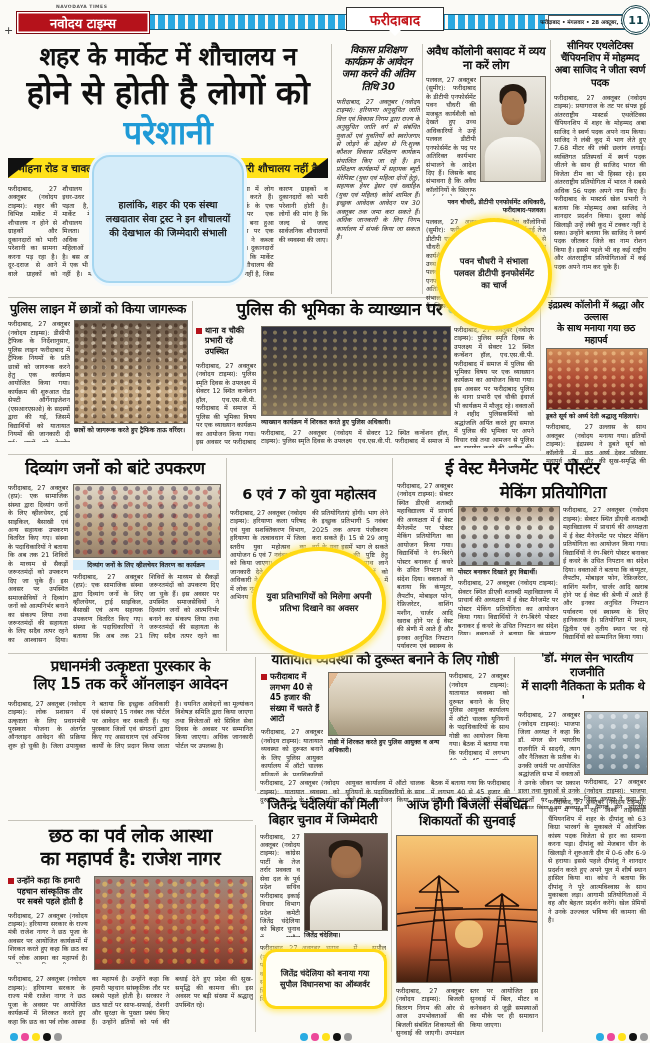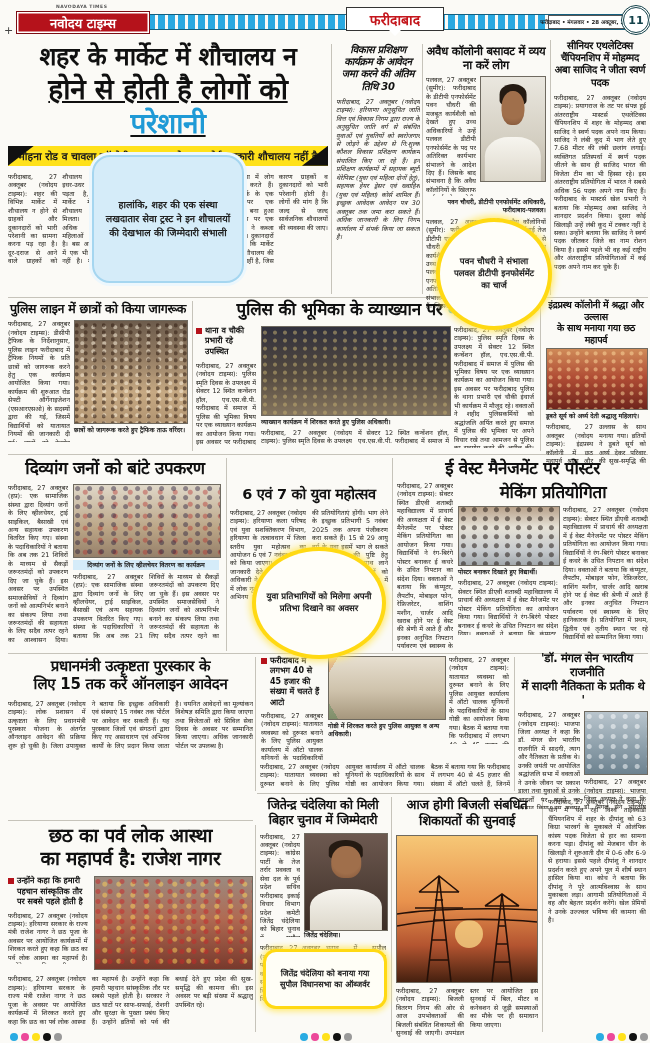--- a/index.html
+++ b/index.html
@@ -127,21 +127,21 @@
   <div class="vline" style="left:226px;top:458px;height:193px;"></div>
   <div class="vline" style="left:392px;top:458px;height:193px;"></div>
   <div class="vline" style="left:255px;top:657px;height:134px;"></div>
   <div class="vline" style="left:514px;top:657px;height:134px;"></div>
   <div class="vline" style="left:255px;top:825px;height:207px;"></div>
   <div class="vline" style="left:391px;top:797px;height:235px;"></div>
   <div class="vline" style="left:542px;top:797px;height:235px;"></div>
 
   <div class="abs" style="left:8px;top:42px;width:320px;height:253px;">
     <div class="hl" style="font-size:25px;">शहर के मार्केट में शौचालय न</div>
-    <div class="hl" style="font-size:28px;text-decoration:underline;">
+    <div class="hl" style="font-size:33px;">
       <span>होने से होती है लोगों को</span>
       <span class="accent">परेशानी</span>
     </div>
     <div class="substrip" style="margin-top:5px;">
       <span class="tri l"></span>
       <span>मोहना रोड व चावला कॉलोनी 100 फुट रोड पर कोई सरकारी शौचालय नहीं है</span>
       <span class="tri r"></span>
     </div>
     <div class="body-txt cols6" style="margin-top:7px;height:142px;position:relative;">फरीदाबाद, 27 अक्तूबर (नवोदय टाइम्स): शहर की विभिन्न मार्केट में शौचालय न होने से ग्राहकों और दुकानदारों को भारी परेशानी का सामना करना पड़ रहा है। दूर-दराज से आने वाले ग्राहकों को शौचालय के लिए इधर-उधर भटकना पड़ता है, लेकिन मार्केट में उन्हें शौचालय नहीं मिलता। सबसे अधिक परेशानी महिलाओं को होती है। बस अड्डा मार्केट में एक भी शौचालय नहीं है। मार्केट में खरीदारी के लिए पहुंचने वाले लोग शौचालय ढूंढते रहते हैं। करीब दो साल पहले लोक निर्माण विभाग के रेस्ट हाउस के पास एक निजी कंपनी द्वारा चार शौचालय बनवाए गए, लेकिन कुछ महीने बाद ही कंपनी ने उनके रखरखाव से इंकार कर दिया। मोहना रोड व चावला कॉलोनी 100 फुट रोड पर कोई सरकारी शौचालय नहीं है। सेक्टर-7 की हुडा मार्केट में आठ शौचालय बने हुए हैं, लेकिन बंद पड़े हैं, जबकि यहां हजारों की संख्या में लोग खरीदारी करते हैं। सिंह पार्क के एक कोने पर एक शौचालय बना हुआ था, जिस पर एक दुकानदार ने कब्जा कर लिया। दुकानदारों ने बताया कि मार्केट में कहीं शौचालय की व्यवस्था नहीं है, जिस कारण ग्राहकों व दुकानदारों को भारी परेशानी होती है। लोगों की मांग है कि जल्द से जल्द सार्वजनिक शौचालयों की व्यवस्था की जाए।</div>
     <div class="cloud" style="left:84px;top:113px;width:132px;height:108px;">हालांकि, शहर की एक संस्था लखदातार सेवा ट्रस्ट ने इन शौचालयों की देखभाल की जिम्मेदारी संभाली</div>
@@ -253,20 +253,21 @@
     </div>
   </div>
 
   <div class="abs" style="left:8px;top:657px;width:245px;height:160px;">
     <div class="hl" style="font-size:15px;">प्रधानमंत्री उत्कृष्टता पुरस्कार के</div>
     <div class="hl" style="font-size:15px;">लिए 15 तक करें ऑनलाइन आवेदन</div>
     <div class="body-txt cols3" style="margin-top:6px;height:112px;">फरीदाबाद, 27 अक्तूबर (नवोदय टाइम्स): लोक प्रशासन में उत्कृष्टता के लिए प्रधानमंत्री पुरस्कार योजना के अंतर्गत ऑनलाइन आवेदन की प्रक्रिया शुरू हो चुकी है। जिला उपायुक्त ने बताया कि इच्छुक अधिकारी एवं संस्थाएं 15 नवंबर तक पोर्टल पर आवेदन कर सकती हैं। यह पुरस्कार जिलों एवं संगठनों द्वारा किए गए असाधारण एवं अभिनव कार्यों के लिए प्रदान किया जाता है। चयनित आवेदनों का मूल्यांकन विशेषज्ञ समिति द्वारा किया जाएगा तथा विजेताओं को सिविल सेवा दिवस के अवसर पर सम्मानित किया जाएगा। अधिक जानकारी पोर्टल पर उपलब्ध है।</div>
   </div>
 
   <div class="abs" style="left:260px;top:651px;width:250px;height:138px;">
+    <div class="hl" style="font-size:13.5px;">यातायात व्यवस्था को दुरूस्त बनाने के लिए गोष्ठी</div>
     <div style="display:flex;gap:5px;margin-top:5px;justify-content:center;">
       <div style="width:62px;">
         <div class="bullet-line">
           <span class="sq"></span>
           <span class="bullet-txt">फरीदाबाद में लगभग 40 से 45 हजार की संख्या में चलते हैं आटो</span>
         </div>
         <div class="body-txt" style="margin-top:4px;height:48px;">फरीदाबाद, 27 अक्तूबर (नवोदय टाइम्स): यातायात व्यवस्था को दुरूस्त बनाने के लिए पुलिस आयुक्त कार्यालय में ऑटो चालक यूनियनों के पदाधिकारियों के साथ गोष्ठी का आयोजन किया गया। बैठक में बताया गया कि फरीदाबाद में लगभग 40 से 45 हजार की संख्या में ऑटो चलते हैं, जिनमें मुख्यत: ऑटो परमिट व्यवस्था व ऑटो स्टैंड की व्यवस्था पर विचार विमर्श किया गया। अधिकारियों ने चालकों से यातायात नियमों का पालन करने तथा निर्धारित वर्दी पहनने की अपील की। यूनियन पदाधिकारियों ने भी अपनी समस्याएं रखीं, जिनके शीघ्र समाधान का आश्वासन दिया गया।</div>
       </div>
       <div style="width:116px;">
         <div class="ph ph-meeting" style="position:relative;width:116px;height:62px;"></div>

